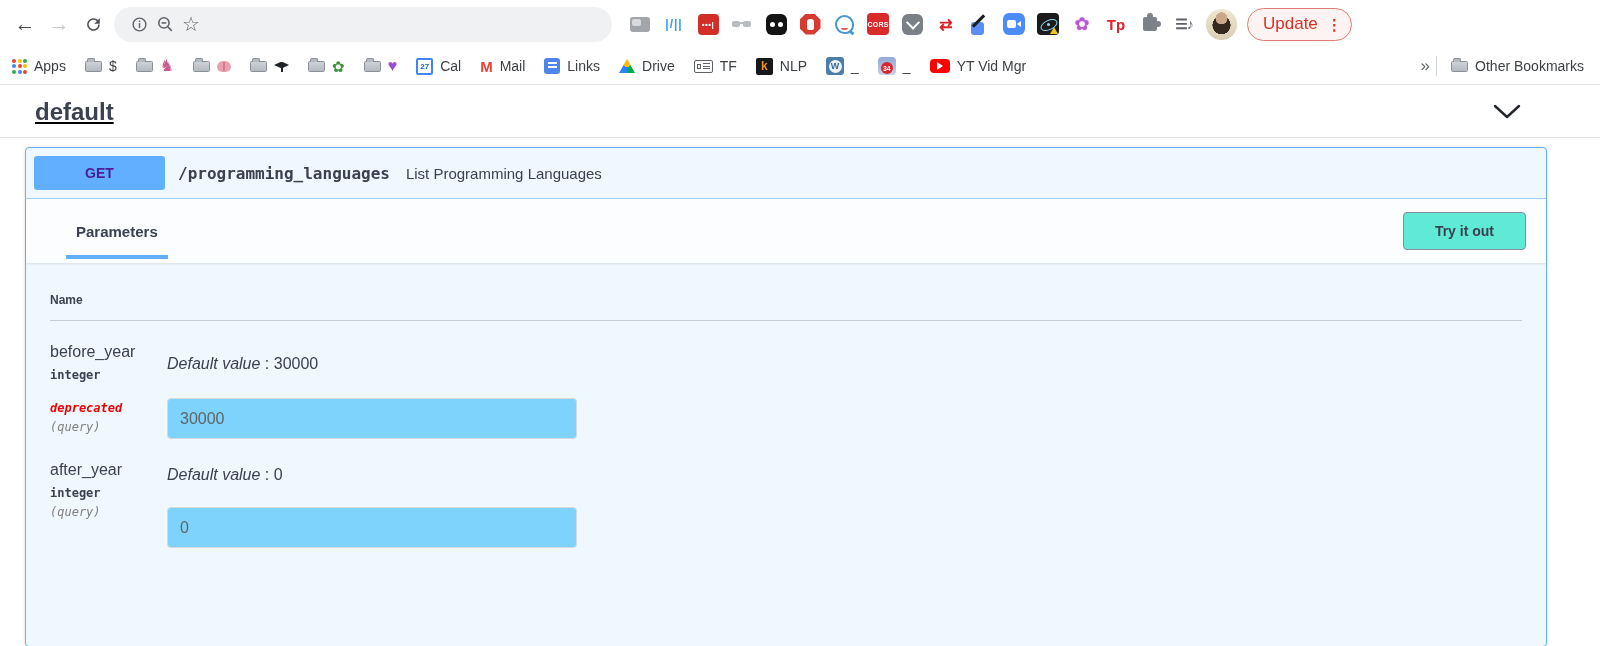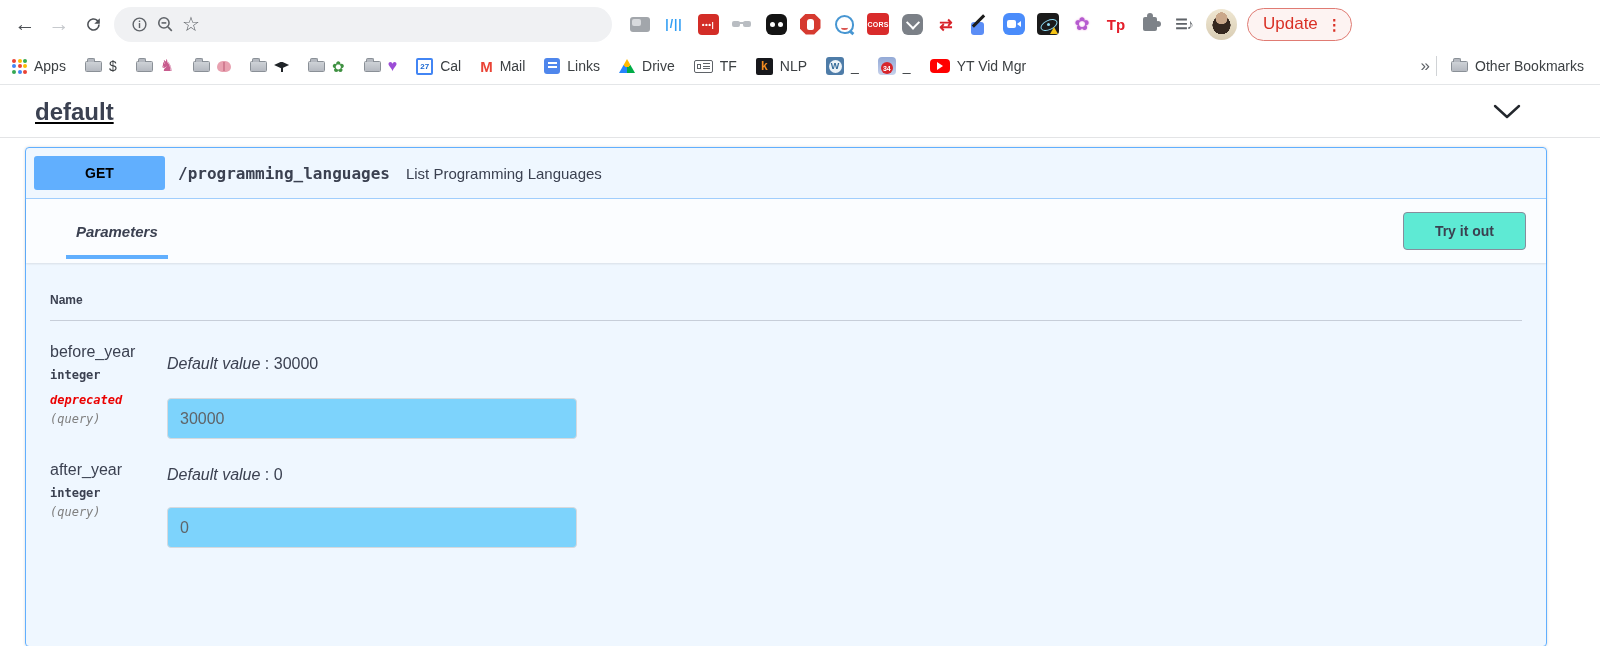--- a/index.html
+++ b/index.html
@@ -125,42 +125,42 @@
 
   
   .page { background:#fff; }
   .tag-row { display:flex; align-items:center; justify-content:space-between;
              padding:13px 78px 11px 35px; border-bottom:1px solid rgba(59,65,81,.14);text-decoration:underline; }
   .tag-title { font-size:24px; font-weight:bold; color:#3b4151; }
 
   .opblock { margin:9px 53px 0 25px; border:1px solid #61affe; border-radius:4px;
              background:rgba(97,175,254,.10); box-shadow:0 0 3px rgba(0,0,0,.15); height:500px; }
   .op-summary { display:flex; align-items:center; padding:8px; border-bottom:1px solid rgba(97,175,254,.55); }
-  .method-badge { width:131px; padding:9px 0; text-align:center; background:#61affe; color:#000000;
+  .method-badge { width:131px; padding:9px 0; text-align:center; background:#61affe; color:#4c1d95;
                   font-size:14px; font-weight:bold; border-radius:3px; }
   .op-path { font-family:"DejaVu Sans Mono", monospace; font-size:16px; font-weight:bold; color:#3b4151; margin-left:13px; }
   .op-desc { font-size:15px; color:#3b4151; margin-left:16px; }
 
   .sec-header { height:64px; display:flex; align-items:center; justify-content:space-between;
                 padding:0 20px 0 40px; background:rgba(255,255,255,.72); box-shadow:0 1px 2px rgba(0,0,0,.10); }
-  .tab-item { position:relative; padding:0 10px;font-style:italic; }
+  .tab-item { position:relative; padding:0 10px; }
   .tab-item h4 { font-size:15px; font-weight:bold; color:#3b4151; }
   .tab-item::after { content:""; position:absolute; left:0; right:0; bottom:-19px; height:4px; background:#61affe; }
   .try-btn { padding:10px 31px; background:#5eead4; border:1.5px solid #878d9c; border-radius:4px;
              font-size:14px; font-weight:bold; color:#3b4151; font-family:inherit;margin-left:12px; }
 
   .params { padding:16px 24px 40px; }
   .cols, .prow { display:grid; grid-template-columns:117px 1fr; }
   .cols { margin-top:14px; padding-bottom:13px; border-bottom:1px solid rgba(59,65,81,.22); }
   .col-h { font-size:12px; font-weight:bold; color:#3b4151; }
   .prow { padding-top:22px; }
   .pname { font-size:16px; color:#3b4151; }
   .ptype { font-family:"DejaVu Sans Mono", monospace; font-size:12px; font-weight:bold; color:#3b4151; margin-top:7px; }
   .pdep  { font-family:"DejaVu Sans Mono", monospace; font-size:12px; font-weight:bold; font-style:italic;
-           color:#eb0000; margin-top:11px; }
+           color:#eb0000; margin-top:19px; }
   .ploc  { font-family:"DejaVu Sans Mono", monospace; font-size:12px; font-style:italic; color:#808080; margin-top:5px; }
   .default-line { font-size:16px; color:#3b4151; margin-top:12px; }
   .default-line .dlabel { font-style:italic; }
   .pinput { display:block; margin-top:25px; width:410px; height:41px; border:1px solid #d6d9dd; border-radius:4px;
             background:#7dd3fc; padding:0 12px; font-size:16px; color:#5f6468; font-family:inherit; }
   .prow.r2 .default-line { margin-top:5px; }
   .prow.r2 .pinput { margin-top:23px; }
 </style>
 </head>
 <body>

